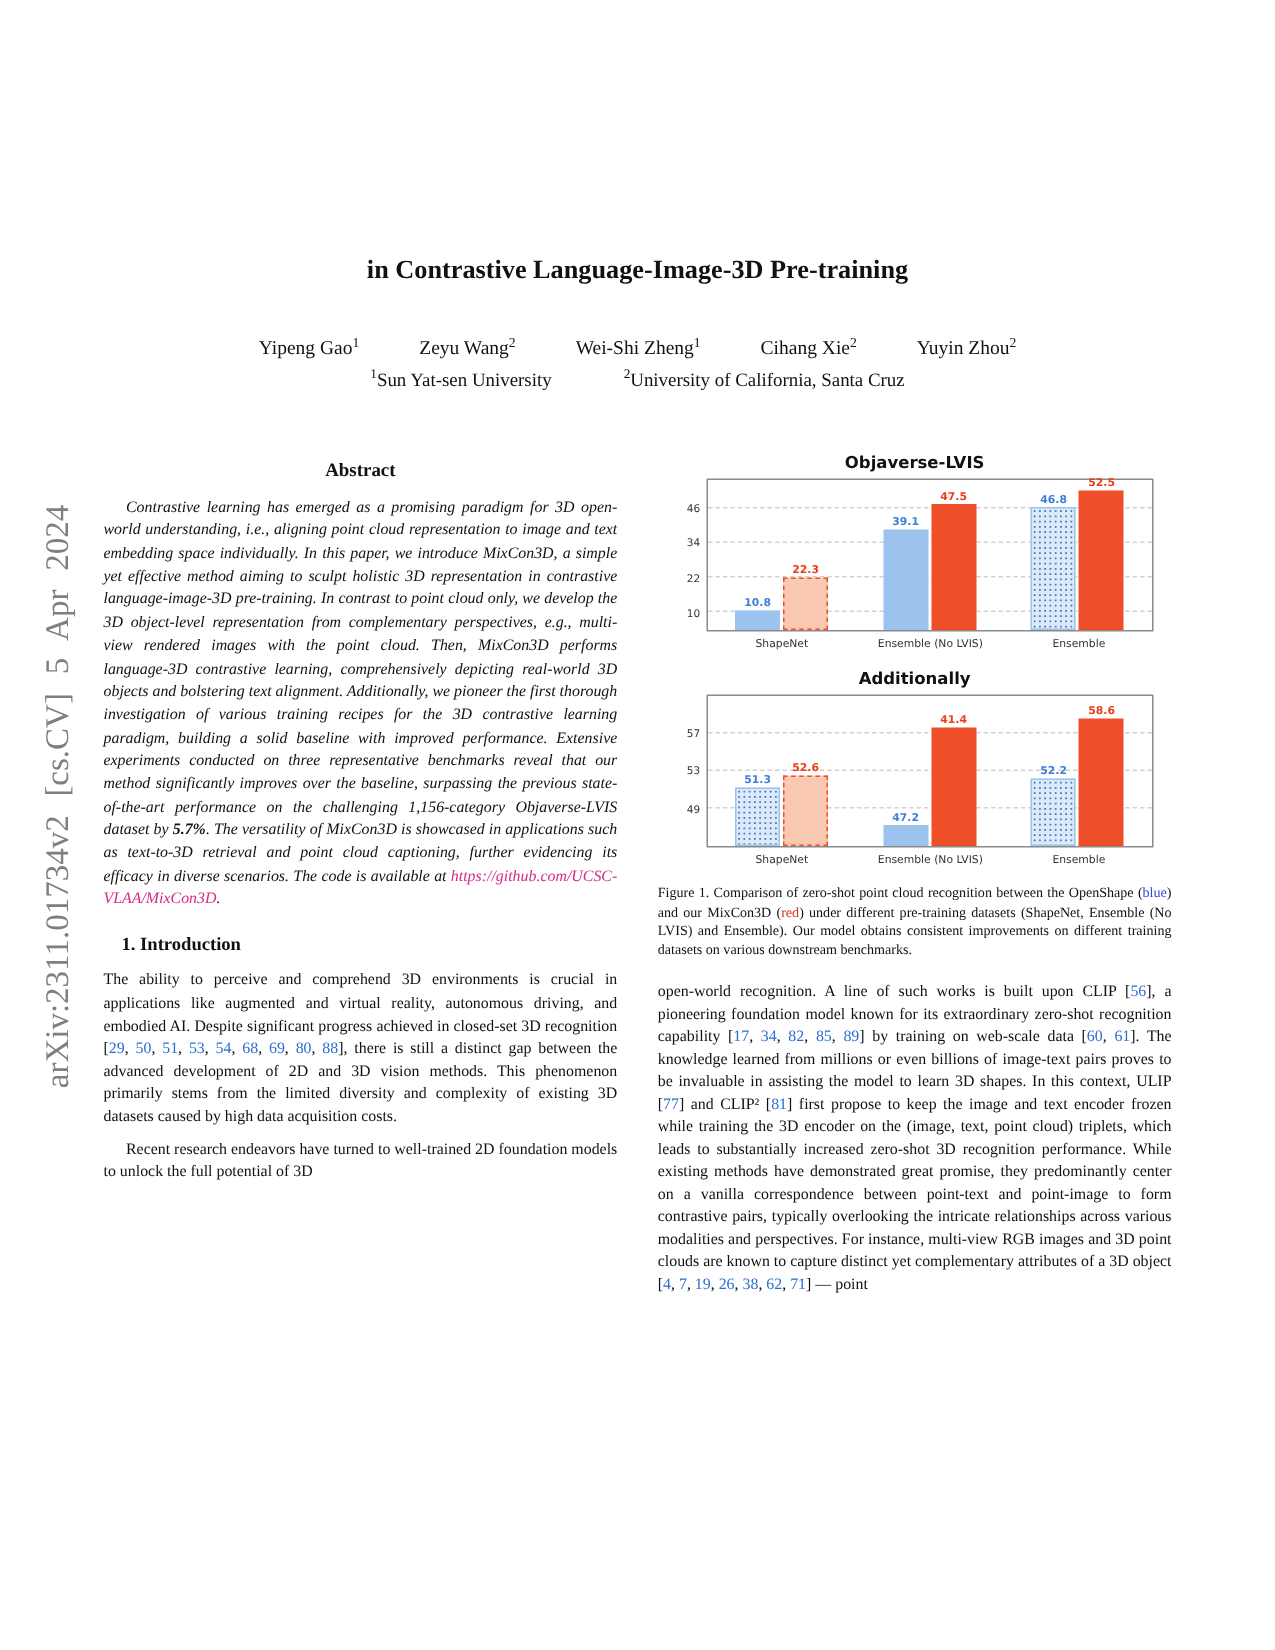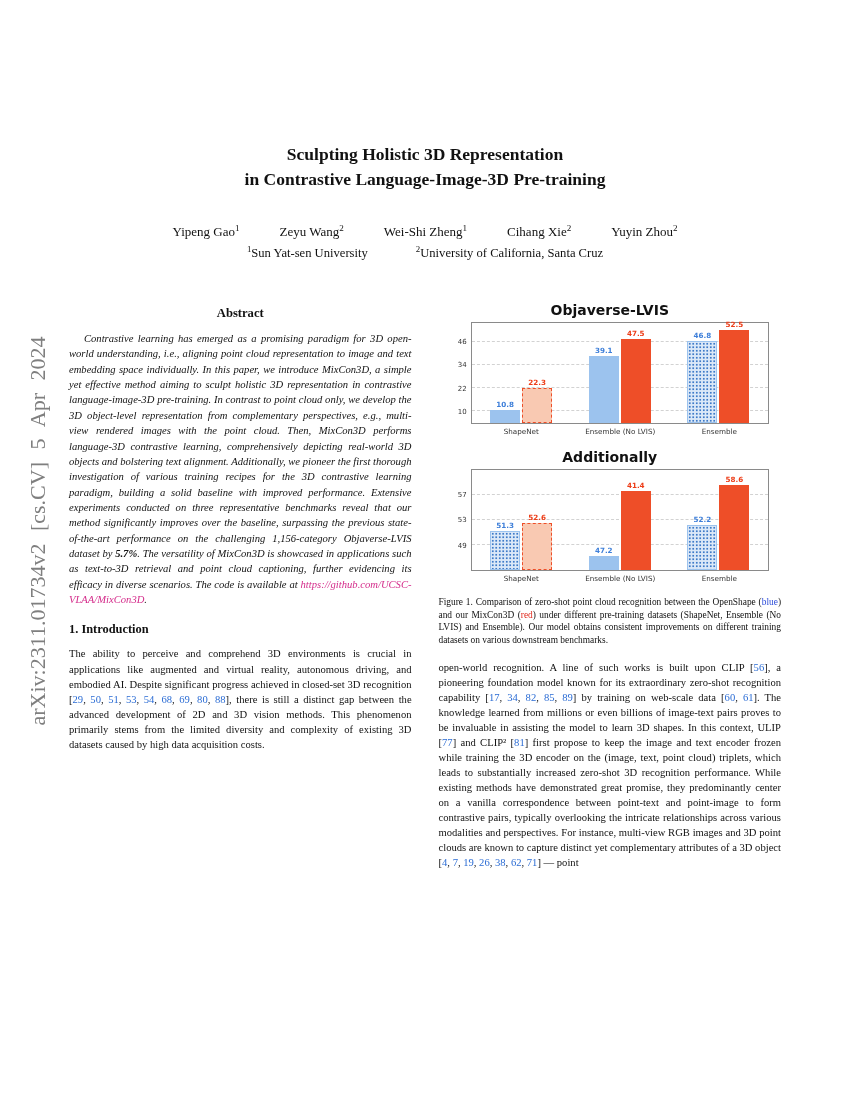--- a/index.html
+++ b/index.html
@@ -14,28 +14,28 @@
   .authors{margin-top:30px;font-size:13px;display:flex;justify-content:center;gap:40px;}
   .affils{margin-top:4px;font-size:12.6px;display:flex;justify-content:center;gap:48px;}
   sup{font-size:70%;}
   
   .columns{position:absolute;top:302px;left:69px;right:69px;display:flex;gap:27px;}
   .col{flex:1;min-width:0;}
   .abstract-heading{text-align:center;font-size:12.6px;font-weight:bold;margin:4px 0 10px 0;}
   .abstract{font-style:italic;font-size:10.6px;line-height:1.45;text-align:justify;text-indent:15px;margin:0;}
   .abstract b{font-weight:bold;font-style:italic;}
   .url{color:#D42B8A;cursor:pointer;text-decoration:none;}
-  .section-heading{font-size:12.4px;font-weight:bold;margin:15px 0 9px 0;}
+  .section-heading{font-size:12.4px;font-weight:bold;margin:15px 0 9px 12px;}
   .body-par{font-size:10.6px;line-height:1.42;text-align:justify;margin:0 0 7px 0;}
   .indent{text-indent:15px;}
   .cite{color:#2B6CD4;}
   
   .figure{margin:4px 0 0 0;}
   .chart{width:318px;margin:0 auto 13px auto;font-family:"DejaVu Sans", sans-serif;}
-  .chart-title{text-align:center;font-size:14px;font-weight:bold;margin-bottom:4px;color:#111;}
+  .chart-title{text-align:center;font-size:11px;font-weight:bold;margin-bottom:4px;color:#111;}
   .plot-wrap{display:flex;}
   .yaxis{width:20px;position:relative;}
   .ytick{position:absolute;right:4px;font-size:7px;color:#333;transform:translateY(50%);}
   .plot-area{position:relative;flex:1;height:100px;border:1px solid #8a8a8a;background:#fff;}
   .gridline{position:absolute;left:0;right:0;border-top:1px dashed #d2d2d2;}
   .groups{position:absolute;left:0;right:0;top:0;bottom:0;display:flex;}
   .group{flex:1;display:flex;justify-content:center;align-items:flex-end;gap:2px;}
   .barwrap{display:flex;flex-direction:column;justify-content:flex-end;height:100%;}
   .blabel{font-size:7.2px;font-weight:bold;text-align:center;margin-bottom:1px;white-space:nowrap;}
   .bar{width:30px;flex-shrink:0;box-sizing:border-box;}
@@ -50,41 +50,42 @@
   .cap-red{color:#E02B1F;}
 </style>
 </head>
 <body>
 
 <div class="page">
 
   <div class="arxiv-stamp">arXiv:2311.01734v2 [cs.CV] 5 Apr 2024</div>
 
   <div class="header">
-    <h1 class="title"><span>Sculpting Holistic 3D Representation</span><br><span>in Contrastive Language-Image-3D Pre-training</span></h1>
+    <h1 class="title"><br><span>in Contrastive Language-Image-3D Pre-training</span></h1>
     <div class="authors">
         <span>Yipeng Gao<sup>1</sup></span>
         <span>Zeyu Wang<sup>2</sup></span>
         <span>Wei-Shi Zheng<sup>1</sup></span>
         <span>Cihang Xie<sup>2</sup></span>
         <span>Yuyin Zhou<sup>2</sup></span>
       </div>
     <div class="affils">
         <span><sup>1</sup>Sun Yat-sen University</span>
         <span><sup>2</sup>University of California, Santa Cruz</span>
       </div>
   </div>
 
   <div class="columns">
 
     <div class="col">
       <div class="abstract-heading">Abstract</div>
       <p class="abstract"><span>Contrastive learning has emerged as a promising paradigm for 3D open-world understanding, i.e., aligning point cloud representation to image and text embedding space individually. In this paper, we introduce MixCon3D, a simple yet effective method aiming to sculpt holistic 3D representation in contrastive language-image-3D pre-training. In contrast to point cloud only, we develop the 3D object-level representation from complementary perspectives, e.g., multi-view rendered images with the point cloud. Then, MixCon3D performs language-3D contrastive learning, comprehensively depicting real-world 3D objects and bolstering text alignment. Additionally, we pioneer the first thorough investigation of various training recipes for the 3D contrastive learning paradigm, building a solid baseline with improved performance. Extensive experiments conducted on three representative benchmarks reveal that our method significantly improves over the baseline, surpassing the previous state-of-the-art performance on the challenging 1,156-category Objaverse-LVIS dataset by </span><b>5.7%</b><span>. The versatility of MixCon3D is showcased in applications such as text-to-3D retrieval and point cloud captioning, further evidencing its efficacy in diverse scenarios. The code is available at </span><a class="url">https://github.com/UCSC-VLAA/MixCon3D</a><span>.</span></p>
       <div class="section-heading">1. Introduction</div>
       <p class="body-par">The ability to perceive and comprehend 3D environments is crucial in applications like augmented and virtual reality, autonomous driving, and embodied AI. Despite significant progress achieved in closed-set 3D recognition [<span class="cite">29</span>, <span class="cite">50</span>, <span class="cite">51</span>, <span class="cite">53</span>, <span class="cite">54</span>, <span class="cite">68</span>, <span class="cite">69</span>, <span class="cite">80</span>, <span class="cite">88</span>], there is still a distinct gap between the advanced development of 2D and 3D vision methods. This phenomenon primarily stems from the limited diversity and complexity of existing 3D datasets caused by high data acquisition costs.</p>
+      <p class="body-par indent">Recent research endeavors have turned to well-trained 2D foundation models to unlock the full potential of 3D</p>
     </div>
 
     <div class="col">
       <figure class="figure" style="margin:0;">
         <div class="chart">
             <div class="chart-title">Objaverse-LVIS</div>
             <div class="plot-wrap">
               <div class="yaxis">
                 <div class="ytick" style="bottom: 11.5385%;">10</div>
                 <div class="ytick" style="bottom: 34.6154%; text-align: center;">22</div>

